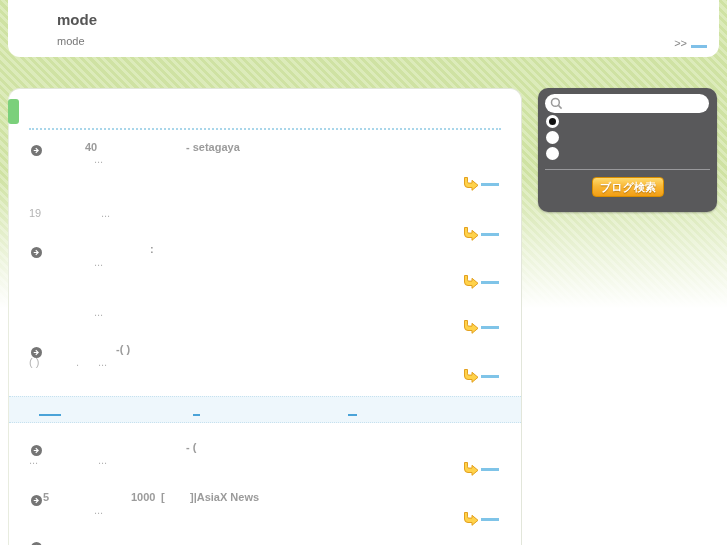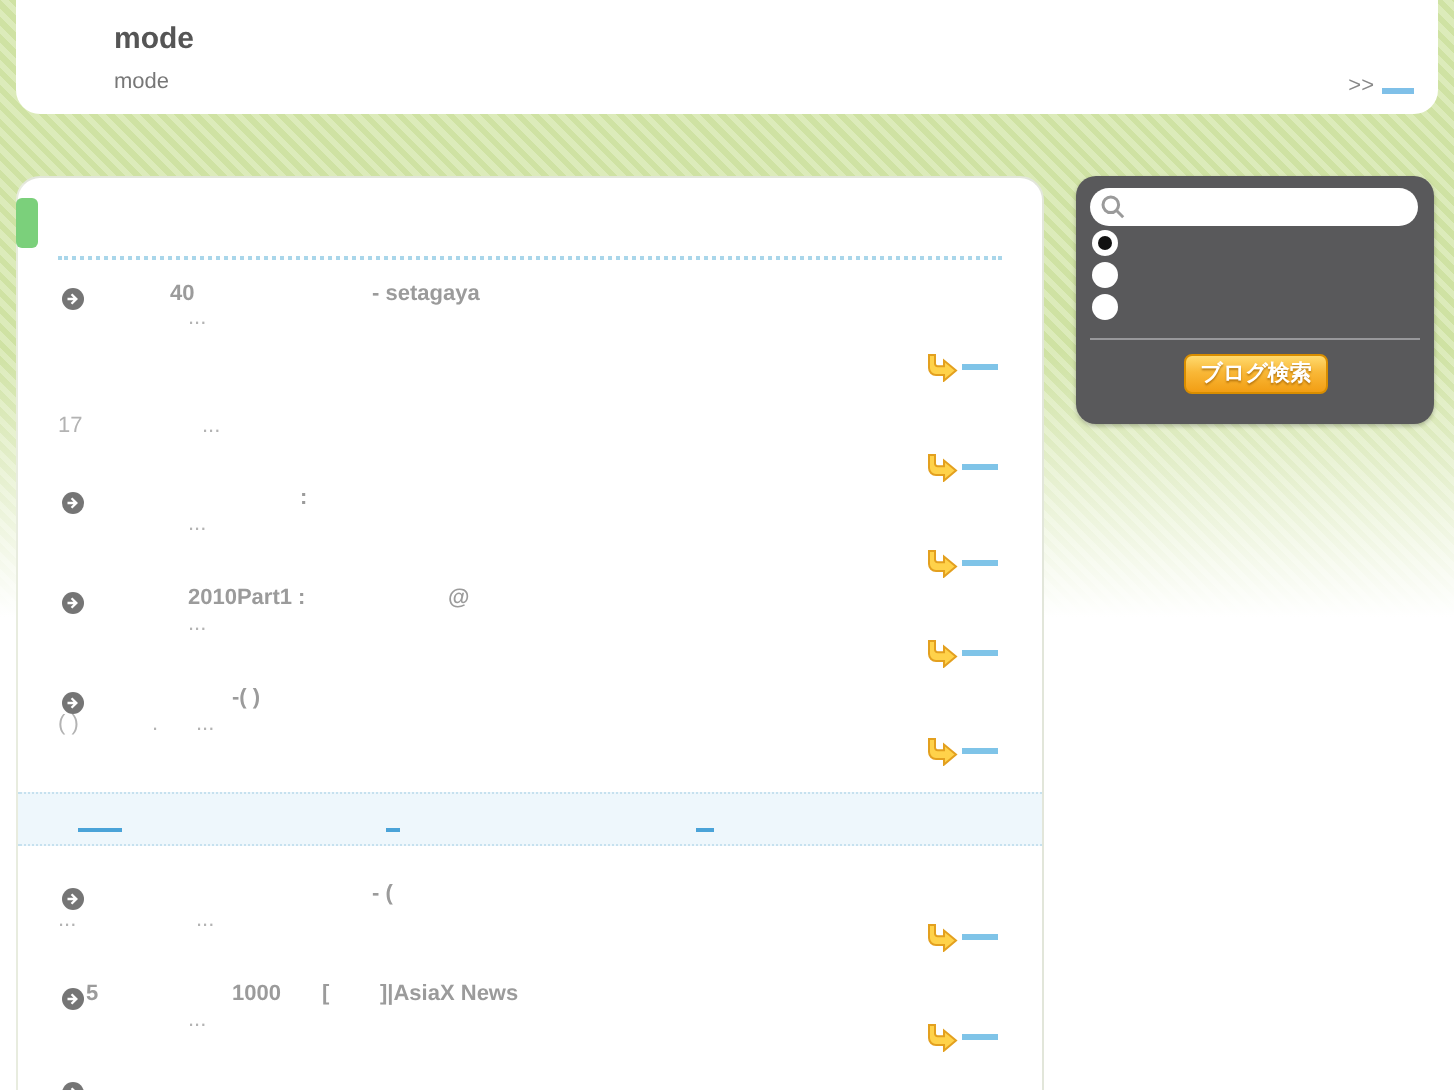--- a/index.html
+++ b/index.html
@@ -101,21 +101,21 @@
   <div class="snipline" style="top:64px">
     <span class="snip" style="left:85px">...</span>
   </div>
   <div class="more-row" style="top:84px">
     <svg width="17" height="14" viewBox="0 0 17 14">
         <path d="M2.5 0.5 v6.5 a3.5 3.5 0 0 0 3.5 3.5 h4 v2.8 l6 -5 -6 -5 v2.8 h-3.2 a1.3 1.3 0 0 1 -1.3 -1.3 v-4.3 z" fill="#ffd24a" stroke="#e3a01f" stroke-width="1"></path>
       </svg><span class="lnk"></span>
   </div>
 
   <div class="snipline" style="top:118px">
-    <span class="snip" style="left:20px">17</span>
+    <span class="snip" style="left:20px">19</span>
     <span class="snip" style="left:92px">...</span>
   </div>
   <div class="more-row" style="top:134px">
     <svg width="17" height="14" viewBox="0 0 17 14">
         <path d="M2.5 0.5 v6.5 a3.5 3.5 0 0 0 3.5 3.5 h4 v2.8 l6 -5 -6 -5 v2.8 h-3.2 a1.3 1.3 0 0 1 -1.3 -1.3 v-4.3 z" fill="#ffd24a" stroke="#e3a01f" stroke-width="1"></path>
       </svg><span class="lnk"></span>
   </div>
 
   <div class="item" style="top:154px">
     <span class="item-icon"><svg viewBox="0 0 12 12" width="11" height="11">
@@ -126,28 +126,20 @@
   </div>
   <div class="snipline" style="top:167px">
     <span class="snip" style="left:85px">...</span>
   </div>
   <div class="more-row" style="top:182px">
     <svg width="17" height="14" viewBox="0 0 17 14">
         <path d="M2.5 0.5 v6.5 a3.5 3.5 0 0 0 3.5 3.5 h4 v2.8 l6 -5 -6 -5 v2.8 h-3.2 a1.3 1.3 0 0 1 -1.3 -1.3 v-4.3 z" fill="#ffd24a" stroke="#e3a01f" stroke-width="1"></path>
       </svg><span class="lnk"></span>
   </div>
 
-  <div class="item" style="top:204px">
-    <span class="item-icon"><svg viewBox="0 0 12 12" width="11" height="11">
-          <circle cx="6" cy="6" r="6" fill="#757575"></circle>
-          <path d="M5.2 3.4 L7.8 6 L5.2 8.6 M3 6 H7.4" stroke="#fff" stroke-width="1.3" fill="none"></path>
-        </svg></span>
-    <span class="frag" style="left:85px">2010Part1 :</span>
-    <span class="frag" style="left:215px">@</span>
-  </div>
   <div class="snipline" style="top:217px">
     <span class="snip" style="left:85px">...</span>
   </div>
   <div class="more-row" style="top:227px">
     <svg width="17" height="14" viewBox="0 0 17 14">
         <path d="M2.5 0.5 v6.5 a3.5 3.5 0 0 0 3.5 3.5 h4 v2.8 l6 -5 -6 -5 v2.8 h-3.2 a1.3 1.3 0 0 1 -1.3 -1.3 v-4.3 z" fill="#ffd24a" stroke="#e3a01f" stroke-width="1"></path>
       </svg><span class="lnk"></span>
   </div>
 
   <div class="item" style="top:254px">
@@ -190,21 +182,21 @@
         <path d="M2.5 0.5 v6.5 a3.5 3.5 0 0 0 3.5 3.5 h4 v2.8 l6 -5 -6 -5 v2.8 h-3.2 a1.3 1.3 0 0 1 -1.3 -1.3 v-4.3 z" fill="#ffd24a" stroke="#e3a01f" stroke-width="1"></path>
       </svg><span class="lnk"></span>
   </div>
 
   <div class="item" style="top:402px">
     <span class="item-icon"><svg viewBox="0 0 12 12" width="11" height="11">
           <circle cx="6" cy="6" r="6" fill="#757575"></circle>
           <path d="M5.2 3.4 L7.8 6 L5.2 8.6 M3 6 H7.4" stroke="#fff" stroke-width="1.3" fill="none"></path>
         </svg></span>
     <span class="frag" style="left:34px">5</span>
-    <span class="frag" style="left:107px">1000</span>
+    <span class="frag" style="left:122px">1000</span>
     <span class="frag" style="left:152px">[</span>
     <span class="frag" style="left:181px">]|AsiaX News</span>
   </div>
   <div class="snipline" style="top:415px">
     <span class="snip" style="left:85px">...</span>
   </div>
   <div class="more-row" style="top:419px">
     <svg width="17" height="14" viewBox="0 0 17 14">
         <path d="M2.5 0.5 v6.5 a3.5 3.5 0 0 0 3.5 3.5 h4 v2.8 l6 -5 -6 -5 v2.8 h-3.2 a1.3 1.3 0 0 1 -1.3 -1.3 v-4.3 z" fill="#ffd24a" stroke="#e3a01f" stroke-width="1"></path>
       </svg><span class="lnk"></span>

